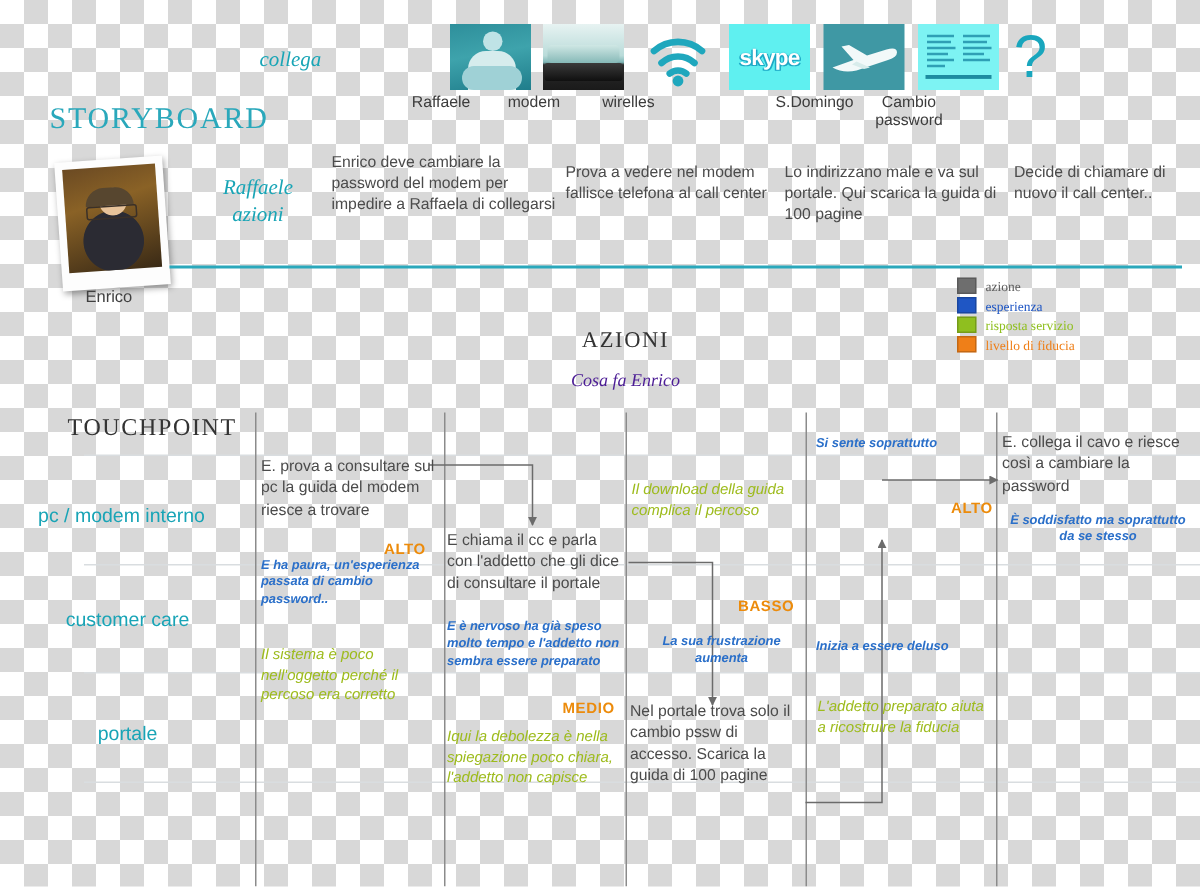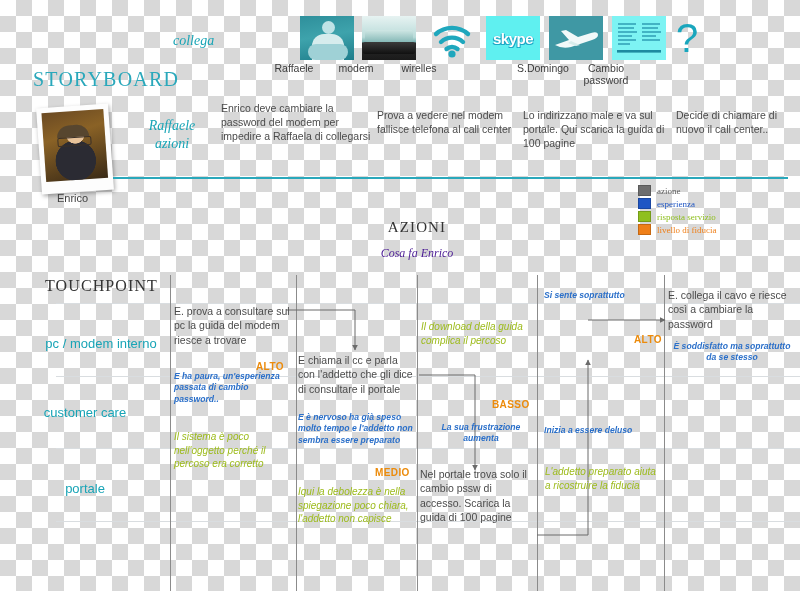--- a/index.html
+++ b/index.html
@@ -238,21 +238,21 @@
     <div class="legend-row">
       <span class="legend-sw" style="background:#ef7f18;"></span>
       <span class="legend-lbl" style="color:#ef7f18;">livello di fiducia</span>
     </div>
   </div>
 
   <div class="abs lbl-azioni" style="left:352px;top:219px;width:130px;">AZIONI</div>
   <div class="abs lbl-cosafa" style="left:352px;top:246px;width:130px;">Cosa fa Enrico</div>
   <div class="abs lbl-touchpoint" style="left:45px;top:277px;">TOUCHPOINT</div>
 
-  <div class="abs row-label" style="left:36px;top:336px;width:130px;">
+  <div class="abs row-label" style="left:16px;top:336px;width:130px;">
     <span>pc / modem interno</span>
   </div>
   <div class="abs row-label" style="left:20px;top:405px;width:130px;">
     <span>customer care</span>
   </div>
   <div class="abs row-label" style="left:20px;top:481px;width:130px;">
     <span>portale</span>
   </div>
 
   <div class="hline" style="left:56px;top:303px;width:744px;"></div>

